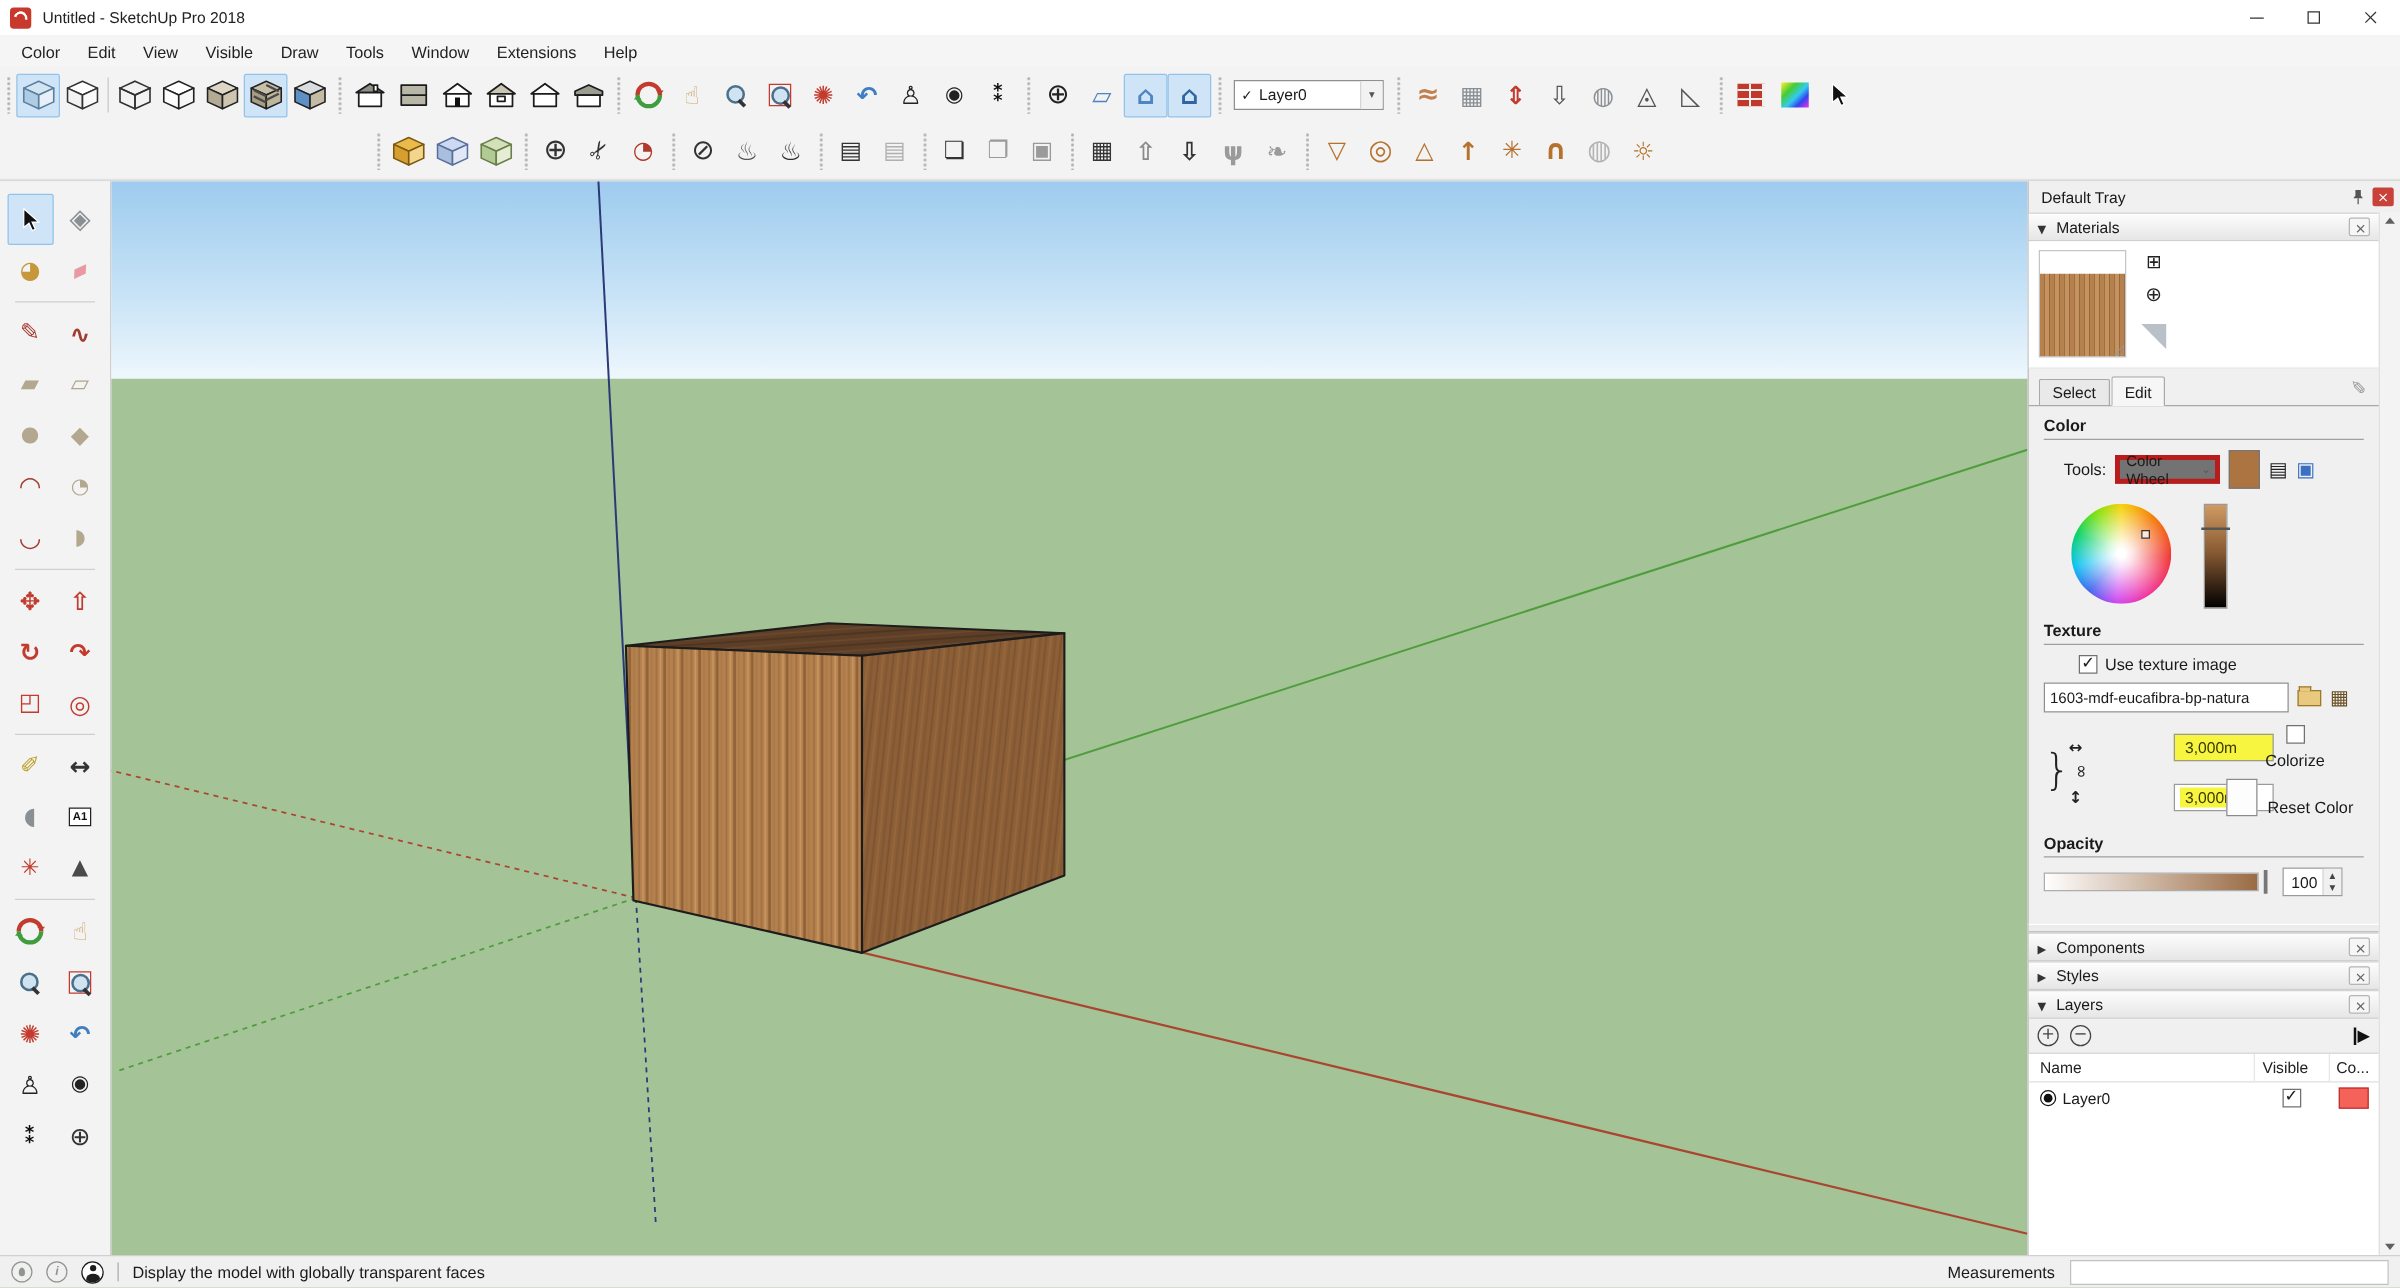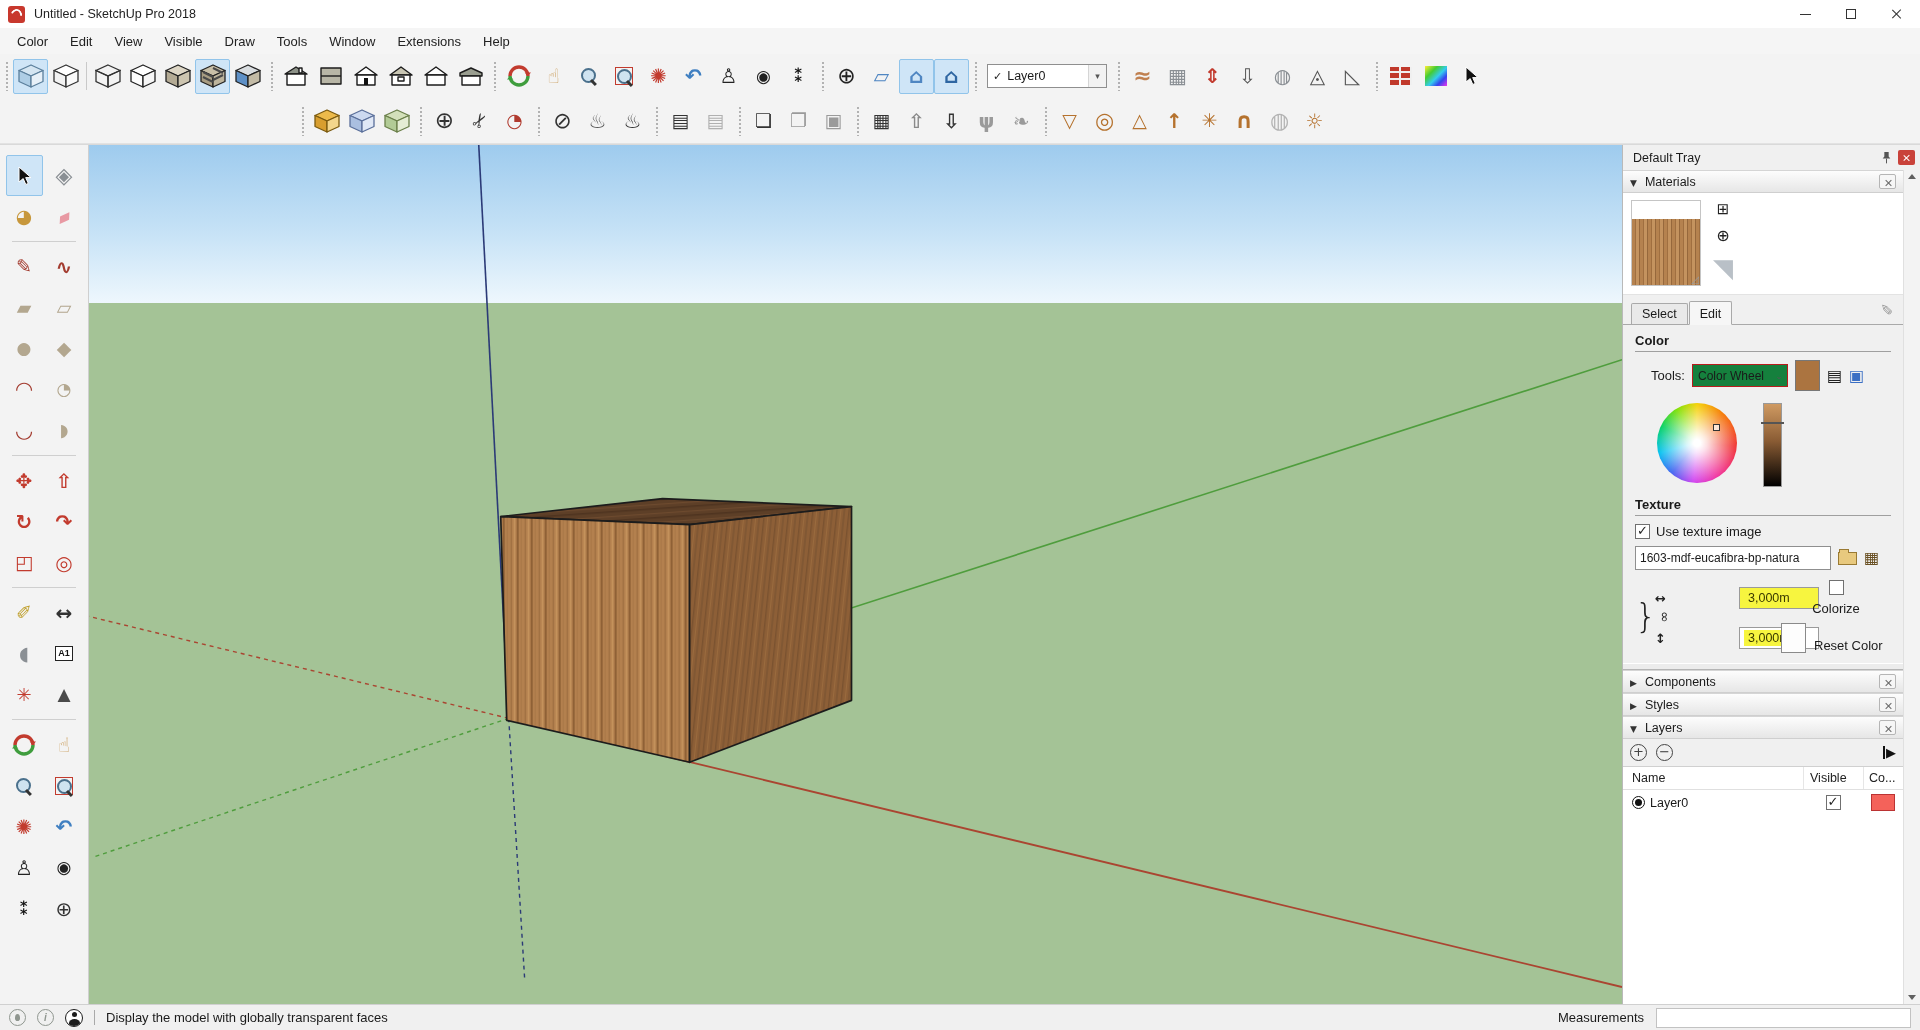--- a/index.html
+++ b/index.html
@@ -101,34 +101,34 @@
 
   .tabs-row { display:flex; align-items:flex-end; height:27px; margin-top:3px; padding:0 8px; border-bottom:1px solid #a9a9a9; position:relative; }
   .tab { padding:3px 10px 3px 10px; font-size:12.5px; border:1px solid #a9a9a9; border-bottom:none; background:#e9e9e9;
          border-radius:2px 2px 0 0; margin-right:1px; }
   .tab.active { background:#f6f6f6; padding-top:5px; margin-bottom:-1px; border-bottom:1px solid #f6f6f6; }
   .tab-tools { position:absolute; right:8px; top:4px; }
 
   .panel-pad { padding:8px 12px 0 12px; }
   .h-rule { font-weight:bold; font-size:13px; border-bottom:1px solid #9f9f9f; padding-bottom:3px; margin-bottom:8px; }
   .picker-row { display:flex; align-items:center; gap:7px; padding-left:16px; }
-  .mini-combo { width:96px; height:23px; background:#15803d; border:1px solid #b91c1c; display:flex; align-items:center; font-size:12px; padding-left:5px; }
+  .mini-combo { width:84px; height:23px; background:#737373; border:4px solid #b91c1c; display:flex; align-items:center; font-size:12px; padding-left:5px; }
   .mini-combo .arrow { margin-left:auto; width:16px; height:100%; display:flex; align-items:center; justify-content:center; color:#555; font-size:9px; }
   .mini-combo .arrow::before { content:"⌄"; font-family:"DejaVu Sans",sans-serif; }
   .cur-swatch { width:25px; height:31px; border:1px solid #777; }
 
   .color-row { display:flex; gap:26px; padding:12px 0 2px 22px; align-items:flex-start; }
   .wheel { width:80px; height:80px; border-radius:50%; position:relative;
            background:radial-gradient(circle,#ffffff 0 6%,rgba(255,255,255,.85) 18%,rgba(255,255,255,0) 72%),
              conic-gradient(from 0deg,#f5d000 0deg,#f57900 40deg,#f03030 95deg,#f030a0 150deg,#d040f0 185deg,#4060f0 220deg,#00c0f0 255deg,#00d060 295deg,#80e000 330deg,#f5d000 360deg); }
   .wheel-marker { position:absolute; left:70%; top:26%; width:7px; height:7px; border:1.3px solid #333; background:rgba(255,255,255,.7); }
   .vbar { width:19px; height:84px; border:1px solid #999; background:linear-gradient(#cf9a62,#8a5c34 45%,#000); position:relative; }
   .vbar-handle { position:absolute; left:-3px; right:-3px; top:18px; height:2px; background:#555; }
 
-  .chk-row { display:flex; align-items:center; gap:6px; margin-bottom:7px; }
+  .chk-row { display:flex; align-items:center; gap:6px; margin-bottom:7px;margin-left:28px; }
   .checkbox { width:15px; height:15px; border:1px solid #707070; background:#fff; position:relative; flex:0 0 auto; }
   .checkbox.checked::before { content:"✓"; position:absolute; left:1px; top:-2px; font-size:13px; color:#222; font-family:"DejaVu Sans",sans-serif; }
   .file-row { display:flex; align-items:center; gap:7px; }
   .file-input { width:196px; height:24px; border:1px solid #8f8f8f; background:#fff; padding:0 4px; font-size:12px;
                 display:flex; align-items:center; white-space:nowrap; overflow:hidden; }
   .folder { width:19px; height:13px; background:#e8c97e; border:1px solid #9a7a33; position:relative; }
   .folder::before { content:""; position:absolute; top:-4px; left:0; width:8px; height:3px; background:#e8c97e; border:1px solid #9a7a33; border-bottom:none; }
 
   .dims { display:grid; grid-template-columns:20px 84px 42px 1fr; row-gap:7px; align-items:center; margin-top:10px; }
   .arrow-h::before { content:"↔"; font-family:"DejaVu Sans",sans-serif; font-weight:bold; }
@@ -818,20 +818,34 @@
             <div class="yfield outer-white">
               <span class="ytext">3,000m</span>
             </div>
             <div class="reset-row" style="grid-column:4;">
               <span class="reset-swatch"></span>
               <span>Reset Color</span>
             </div>
           </div>
         </div>
 
+        <div class="panel-pad" style="margin-top:6px;">
+          <div class="h-rule">Opacity</div>
+          <div class="op-row">
+            <div class="op-slider"></div>
+            <div class="op-handle"></div>
+            <div class="spinner">
+              <span>100</span>
+              <span class="spin-btns">
+                <span class="spin-up"></span>
+                <span class="spin-dn"></span>
+              </span>
+            </div>
+          </div>
+        </div>
 
         <div class="gap-divider"></div>
 
         <div class="sec-header">
           <span class="tri-closed"></span>
           <span>Components</span>
           <span class="sec-x"></span>
         </div>
 
         <div class="sec-header">

